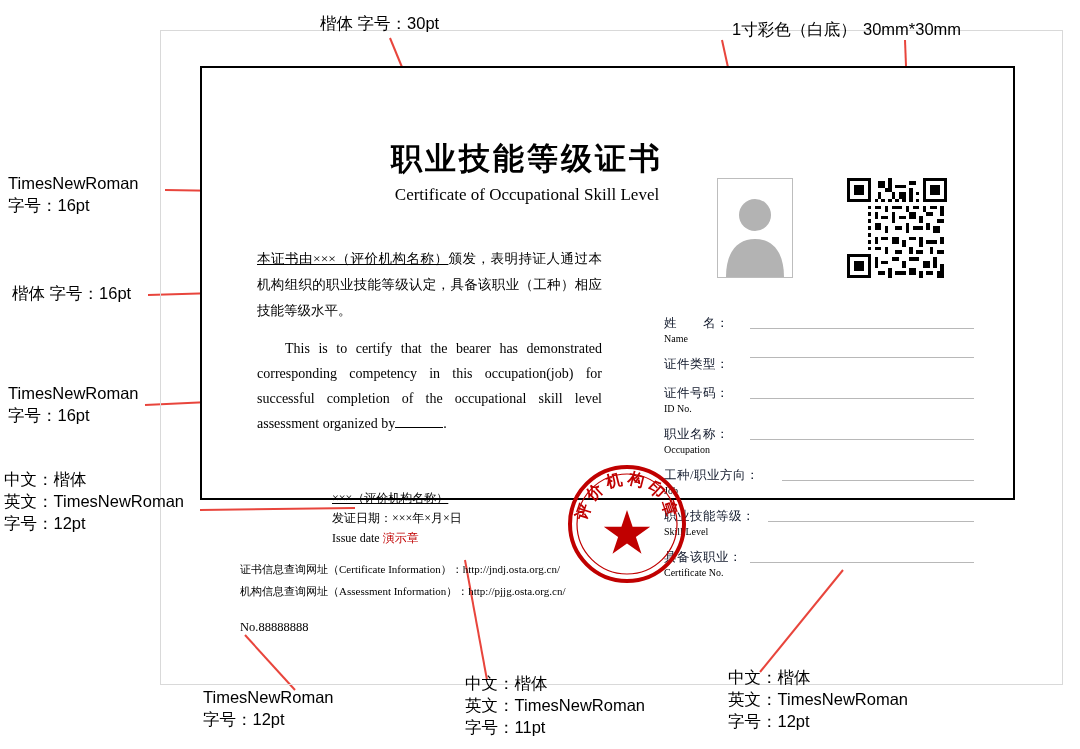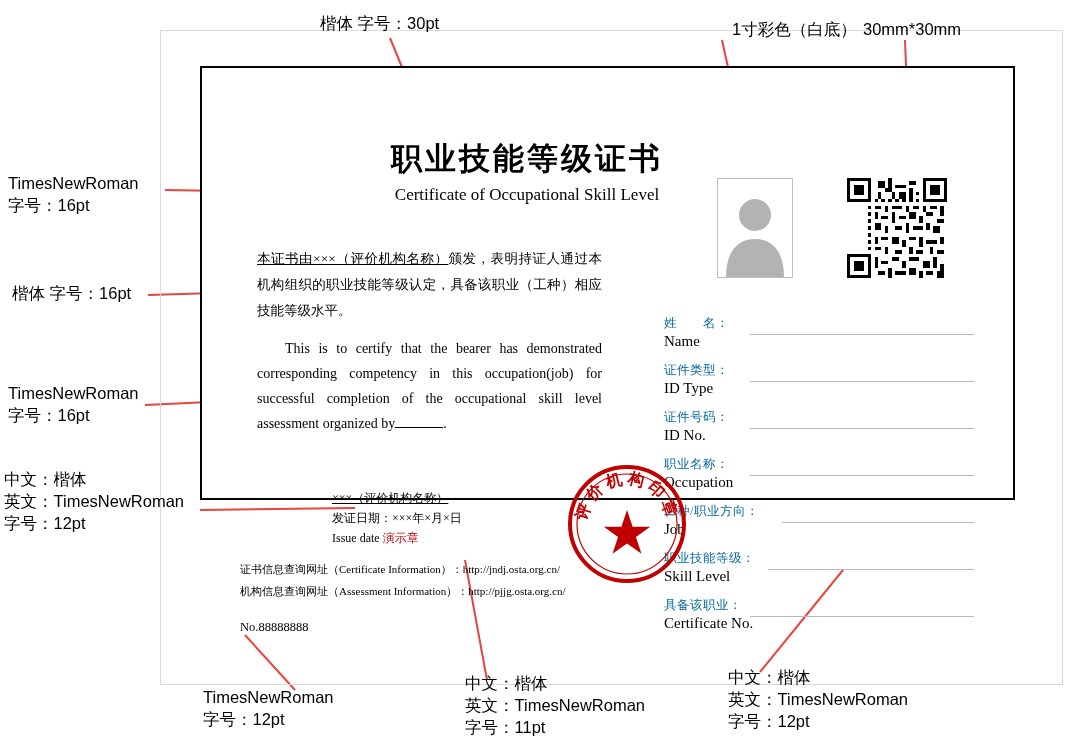--- a/index.html
+++ b/index.html
@@ -150,33 +150,33 @@
     top: 245px;
     width: 310px;
     font-family: "Liberation Serif", serif;
   }
   .field {
     margin-bottom: 10px;
     position: relative;
   }
   .field .cn {
     font-size: 12.5px;
-    color: #0369a1;
+    color: #0f172a;
     letter-spacing: 0.5px;
     display: inline-block;
   }
   .field .rule {
     position: absolute;
     left: 86px;
     right: 0;
     bottom: 15px;
     border-bottom: 1px solid #b8b8b8;
   }
   .field .en {
-    font-size: 15px;
+    font-size: 10px;
     color: #000;
     display: block;
     margin-top: 1px;
   }
   
   .seal {
     position: absolute;
     left: 363px;
     top: 394px;
     width: 124px;
@@ -367,21 +367,20 @@
 
     <div class="fields">
       <div class="field">
         <span class="cn">姓　　名：</span>
         <span class="rule"></span>
         <span class="en">Name</span>
       </div>
       <div class="field">
         <span class="cn">证件类型：</span>
         <span class="rule"></span>
-        <span class="en">ID Type</span>
       </div>
       <div class="field">
         <span class="cn">证件号码：</span>
         <span class="rule"></span>
         <span class="en">ID No.</span>
       </div>
       <div class="field">
         <span class="cn">职业名称：</span>
         <span class="rule"></span>
         <span class="en">Occupation</span>

